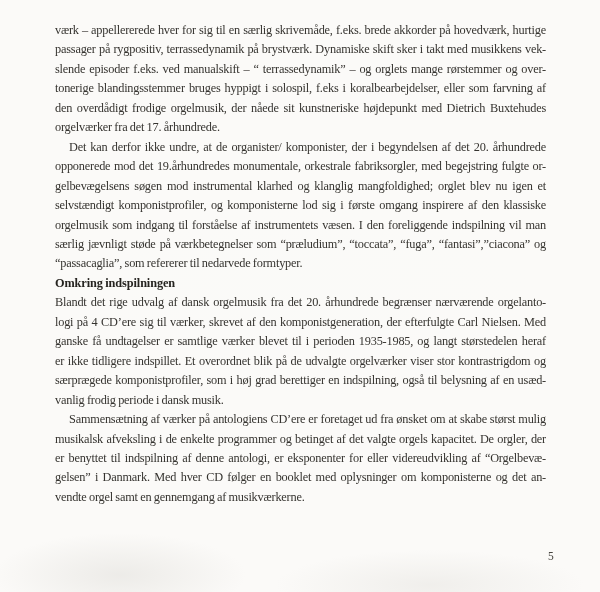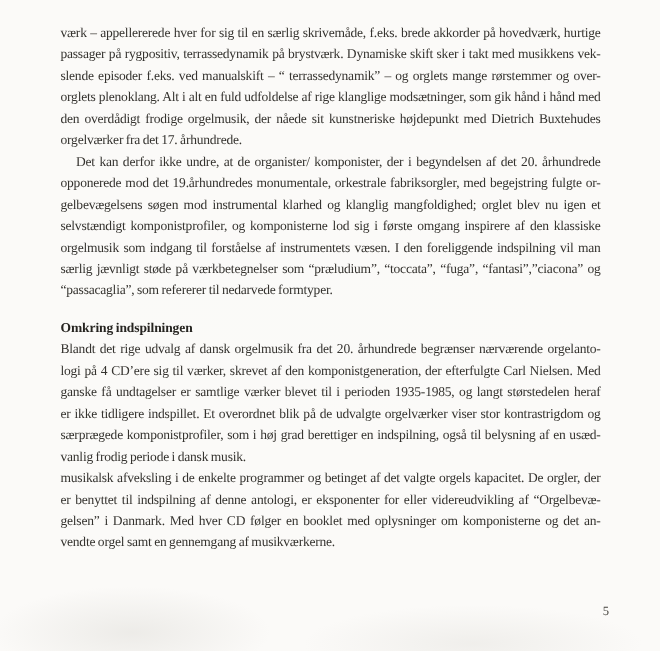--- a/index.html
+++ b/index.html
@@ -40,42 +40,41 @@
   .line.last {
     text-align: center;
     text-align-last: left;
   }
   .line.indent {
     padding-left: 14px;
   }
   .heading {
     font-weight: bold;
     color: #262420;
-    margin-top: 15px;
     letter-spacing: -0.1px;
   }
   .page-number {
     position: absolute;
     left: 548px;
     top: 550px;
     font-size: 11.5px;
     color: #45433e;
     font-family: "Liberation Serif", "DejaVu Serif", serif;
   }
 </style>
 </head>
 <body>
 
 <div class="page">
   <div class="text-column">
       <div class="paragraph">
         <div class="line">værk – appellererede hver for sig til en særlig skrivemåde, f.eks. brede akkorder på hovedværk, hurtige</div>
         <div class="line">passager på rygpositiv, terrassedynamik på brystværk. Dynamiske skift sker i takt med musikkens vek-</div>
         <div class="line">slende episoder f.eks. ved manualskift – “ terrassedynamik” – og orglets mange rørstemmer og over-</div>
-        <div class="line">orglets plenoklang. Alt i alt en fuld udfoldelse af rige klanglige modsætninger, som gik hånd i hånd med</div>
+        <div class="line">tonerige blandingsstemmer bruges hyppigt i solospil, f.eks i koralbearbejdelser, eller som farvning af</div>
         <div class="line">den overdådigt frodige orgelmusik, der nåede sit kunstneriske højdepunkt med Dietrich Buxtehudes</div>
         <div class="line last">orgelværker fra det 17. århundrede.</div>
       </div>
       <div class="paragraph">
         <div class="line indent">Det kan derfor ikke undre, at de organister/ komponister, der i begyndelsen af det 20. århundrede</div>
         <div class="line">opponerede mod det 19.århundredes monumentale, orkestrale fabriksorgler, med begejstring fulgte or-</div>
         <div class="line">gelbevægelsens søgen mod instrumental klarhed og klanglig mangfoldighed; orglet blev nu igen et</div>
         <div class="line">selvstændigt komponistprofiler, og komponisterne lod sig i første omgang inspirere af den klassiske</div>
         <div class="line">orgelmusik som indgang til forståelse af instrumentets væsen. I den foreliggende indspilning vil man</div>
         <div class="line">særlig jævnligt støde på værkbetegnelser som “præludium”, “toccata”, “fuga”, “fantasi”,”ciacona” og</div>
@@ -84,20 +83,21 @@
       <div class="heading">Omkring indspilningen</div>
       <div class="paragraph">
         <div class="line">Blandt det rige udvalg af dansk orgelmusik fra det 20. århundrede begrænser nærværende orgelanto-</div>
         <div class="line">logi på 4 CD’ere sig til værker, skrevet af den komponistgeneration, der efterfulgte Carl Nielsen. Med</div>
         <div class="line">ganske få undtagelser er samtlige værker blevet til i perioden 1935-1985, og langt størstedelen heraf</div>
         <div class="line">er ikke tidligere indspillet. Et overordnet blik på de udvalgte orgelværker viser stor kontrastrigdom og</div>
         <div class="line">særprægede komponistprofiler, som i høj grad berettiger en indspilning, også til belysning af en usæd-</div>
         <div class="line last">vanlig frodig periode i dansk musik.</div>
       </div>
       <div class="paragraph">
+        <div class="line indent">Sammensætning af værker på antologiens CD’ere er foretaget ud fra ønsket om at skabe størst mulig</div>
         <div class="line">musikalsk afveksling i de enkelte programmer og betinget af det valgte orgels kapacitet. De orgler, der</div>
         <div class="line">er benyttet til indspilning af denne antologi, er eksponenter for eller videreudvikling af “Orgelbevæ-</div>
         <div class="line">gelsen” i Danmark. Med hver CD følger en booklet med oplysninger om komponisterne og det an-</div>
         <div class="line last">vendte orgel samt en gennemgang af musikværkerne.</div>
       </div>
     </div>
   <div class="page-number">5</div>
 </div>
 
 </body></html>

